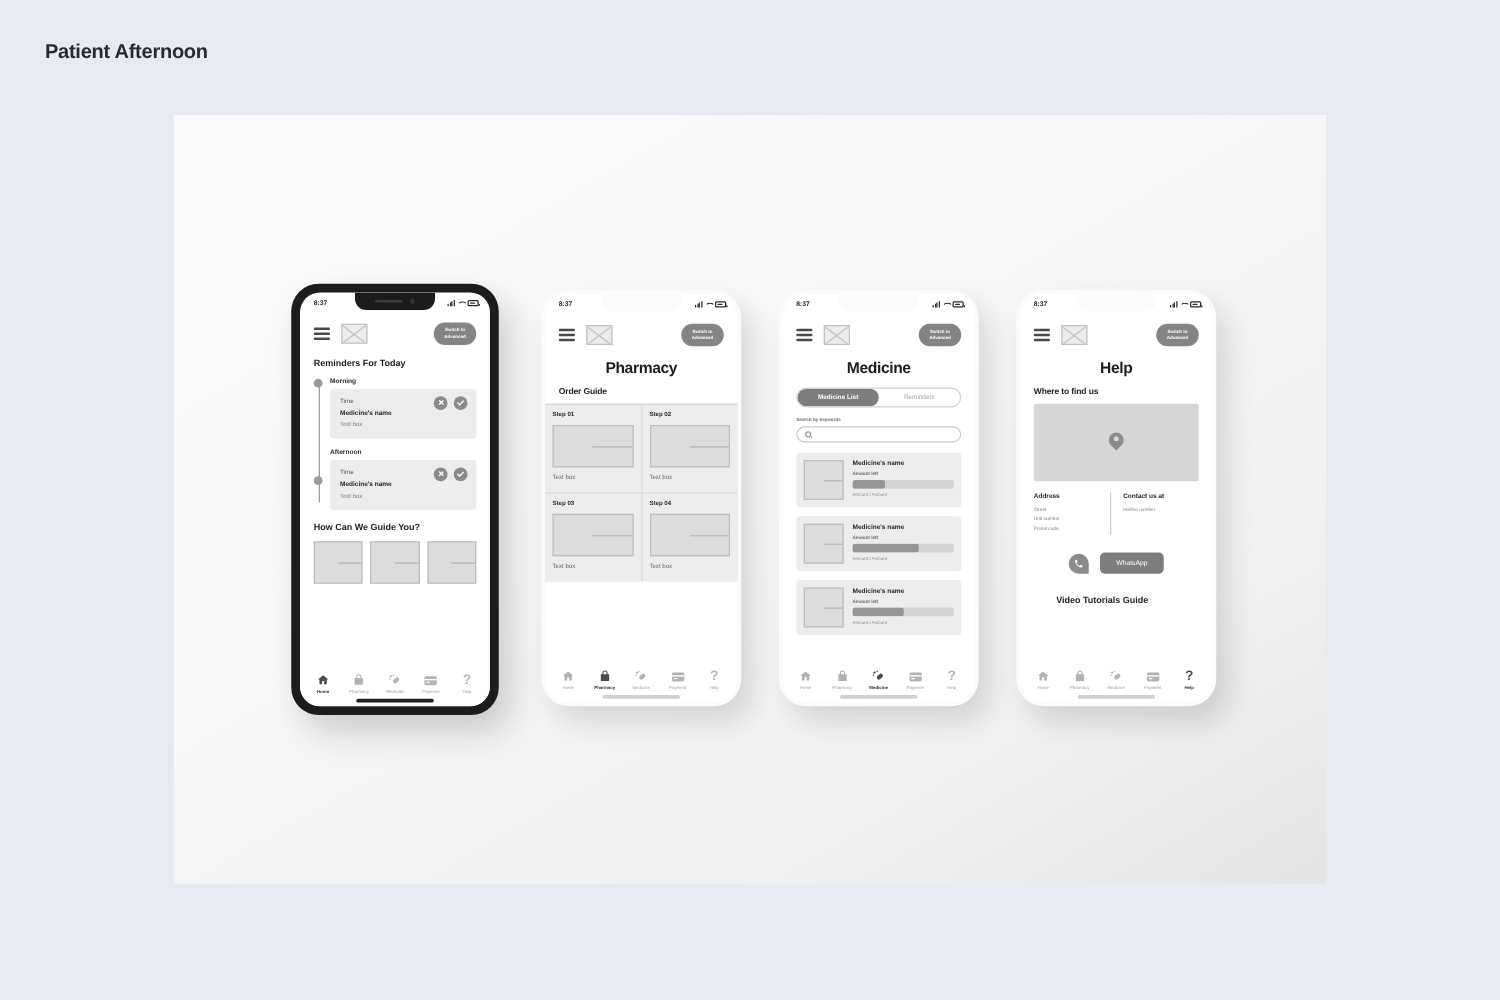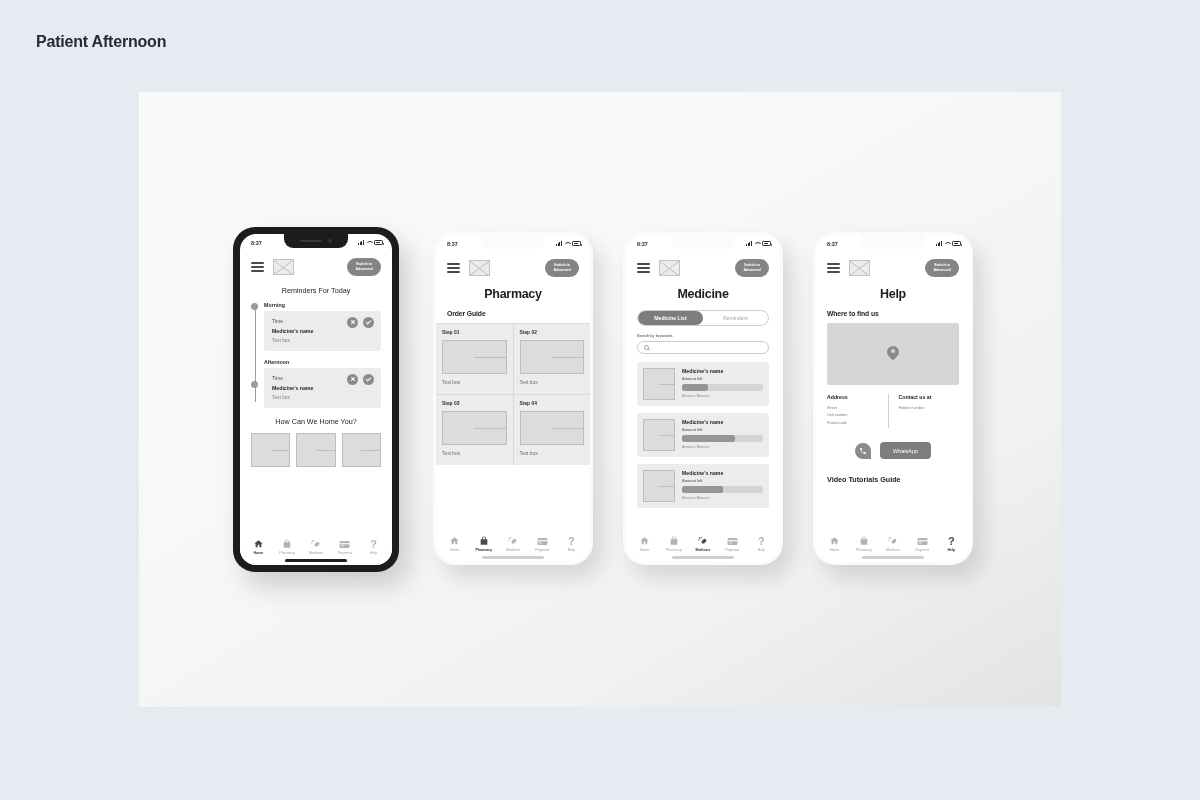--- a/index.html
+++ b/index.html
@@ -86,21 +86,21 @@
   .switch-btn {
     margin-left: auto; background: #848484; color: #fff; border-radius: 9px;
     font-size: 3.6px; line-height: 1.35; text-align: center;
     padding: 4px 7px; font-weight: 600; cursor: pointer; min-width: 34px;
   }
 
   
   .body { padding: 0 11px; }
   .scr-title { text-align: center; font-size: 12.5px; font-weight: bold; color: #1d1d1d; margin: 6px 0 9px; letter-spacing: -0.3px;}
   .sec-title { font-size: 6.8px; font-weight: bold; color: #1d1d1d; margin-bottom: 6px; letter-spacing: -0.1px;}
-  .h1-left { font-size: 7.2px; font-weight: normal; color: #1d1d1d; margin: 6px 0 7px; text-align: center; }
+  .h1-left { font-size: 7.2px; font-weight: bold; color: #1d1d1d; margin: 6px 0 7px; }
 
   
   .timeline { position: relative; padding-left: 13px; }
   .tl-line { position: absolute; left: 3.5px; top: 4px; bottom: 6px; width: 1.2px; background: #9b9b9b; }
   .tl-dot { position: absolute; left: 0; width: 7px; height: 7px; border-radius: 50%; background: #9b9b9b; }
   .slot-label { font-size: 5.3px; font-weight: bold; color: #2a2a2a; margin-bottom: 3px; }
   .rem-card {
     background: #ececec; border-radius: 3px; padding: 7px 8px 8px; position: relative; margin-bottom: 8px;
   }
   .rem-card .t { font-size: 5px; color: #4e4e4e; margin-bottom: 4px; }
@@ -185,21 +185,21 @@
   }
   .pin::after { content:""; position:absolute; left:4px; top:3.7px; width:4px; height:4px; border-radius:50%; background:#d6d6d6; }
   .addr-wrap { display: flex; margin-top: 9px; }
   .addr-col { flex: 1; }
   .addr-col.right { padding-left: 10px; border-left: 1px solid #cfcfcf; }
   .addr-h { font-size: 5.2px; font-weight: bold; color: #1f1f1f; margin-bottom: 6px; }
   .addr-l { font-size: 3.8px; color: #7f7f7f; margin-bottom: 3.5px; }
   .contact-row { display:flex; align-items:center; justify-content:center; gap: 9px; margin-top: 14px; }
   .ph-circ { width: 16px; height: 16px; border-radius: 50% 50% 0 50%; background: #8b8b8b; display:flex; align-items:center; justify-content:center; cursor:pointer;}
   .wa-btn { background:#7d7d7d; color:#fff; font-size:5.4px; padding: 5.5px 13px; border-radius: 4px; cursor:pointer; }
-  .vid-h { font-size: 7.2px; font-weight: bold; color: #1d1d1d; margin-top: 16px; }
+  .vid-h { font-size: 7.2px; font-weight: bold; color: #1d1d1d; margin-top: 16px; margin-left: 18px; }
 </style>
 </head>
 <body>
 
 <div id="page-title">Patient Afternoon</div>
 
 <div id="canvas">
 
   <div class="phone dark" style="left:94px; top:135px; width:166px; height:345px;">
     <div class="shell"></div>
@@ -260,21 +260,21 @@
             <div class="rem-actions">
               <div class="circ x"></div>
               <div class="circ ok"></div>
             </div>
             <div class="t">Time</div>
             <div class="n">Medicine's name</div>
             <div class="d">Text box</div>
           </div>
         </div>
 
-        <div class="h1-left" style="margin-top:9px">How Can We Home You?</div>
+        <div class="h1-left" style="margin-top:9px">How Can We Guide You?</div>
         <div class="help-row">
           <div class="xbox"></div>
           <div class="xbox"></div>
           <div class="xbox"></div>
         </div>
       </div>
 
       <div class="bottomnav">
         <div class="nav-item active">
           <span class="nav-ico">

